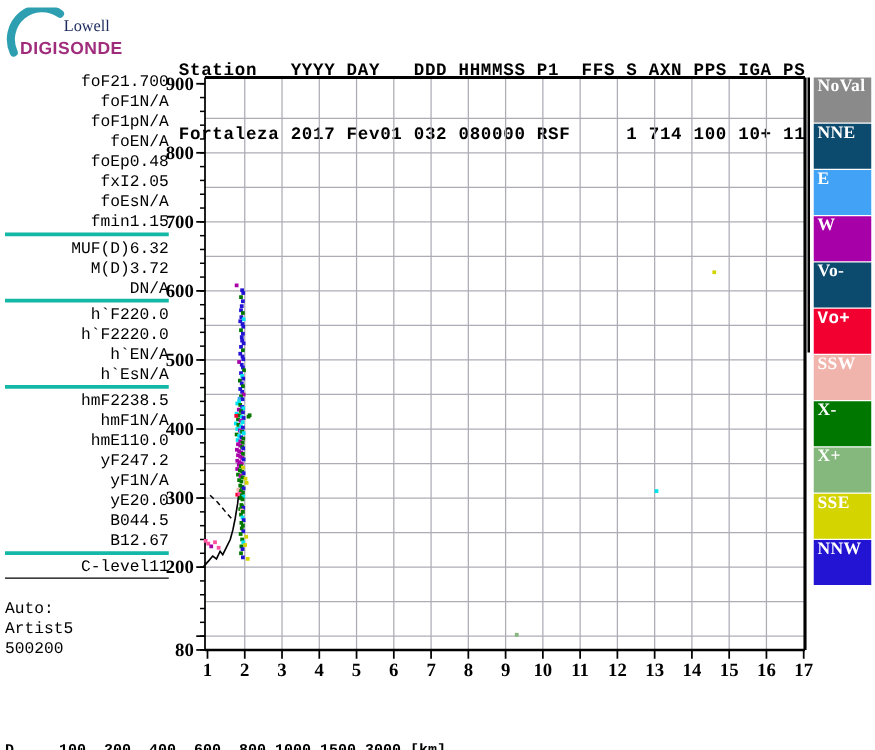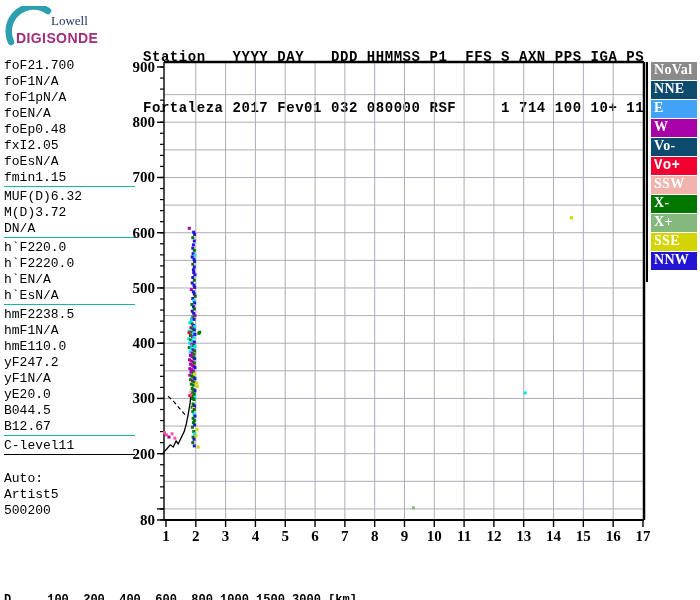--- a/index.html
+++ b/index.html
@@ -11,29 +11,29 @@
   
   .logo{position:absolute;left:4px;top:6px;width:135px;height:46px}
   
   .hdr{position:absolute;left:143px;top:15px;white-space:pre;
        font:bold 14px "Liberation Mono","DejaVu Sans Mono",monospace;
        letter-spacing:.55px;line-height:17px}
   
   .sidebar{position:absolute;left:4px;top:56px;width:131px;
            font:13px "Liberation Mono","DejaVu Sans Mono",monospace}
   .pgroup{padding:1px 0}
-  .pgroup + .pgroup{border-top:1px solid #14b8a6}
+  .pgroup + .pgroup{border-top:3px solid #14b8a6}
   .pgroup.last{border-bottom:1px solid #000}
-  .prow{height:16px;display:flex;justify-content:flex-start;
+  .prow{height:16px;display:flex;justify-content:flex-end;
         align-items:center;white-space:pre}
   .auto{margin-top:16px;line-height:16px;white-space:pre}
   
   .ldiv{position:absolute;left:646px;top:62px;width:2px;height:220px;background:#000}
   .legend{position:absolute;left:651px;top:62px;width:46px}
-  .litem{height:18px;margin-bottom:1px;line-height:19px;padding-left:3px;
+  .litem{height:36px;margin-bottom:1px;line-height:19px;padding-left:3px;
          color:#fff;font:bold 14px "Liberation Serif","DejaVu Serif",serif;
          letter-spacing:.3px}
   
   #plot{position:absolute;left:0;top:0}
   .tickl{font:bold 15px "Liberation Serif","DejaVu Serif",serif;fill:#000}
   
   .footer{position:absolute;left:4px;top:557px;white-space:pre}
   .fline{font:bold 12px "Liberation Mono","DejaVu Sans Mono",monospace;
          line-height:15px;white-space:pre}
 </style>

